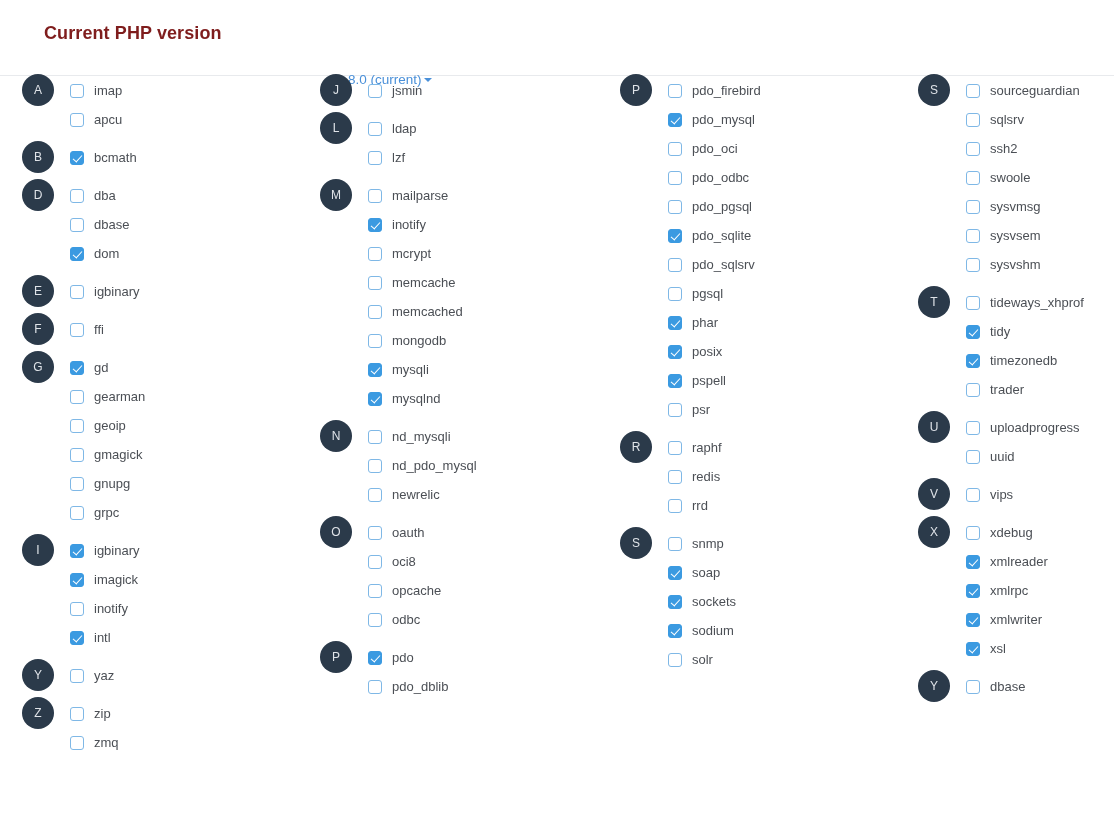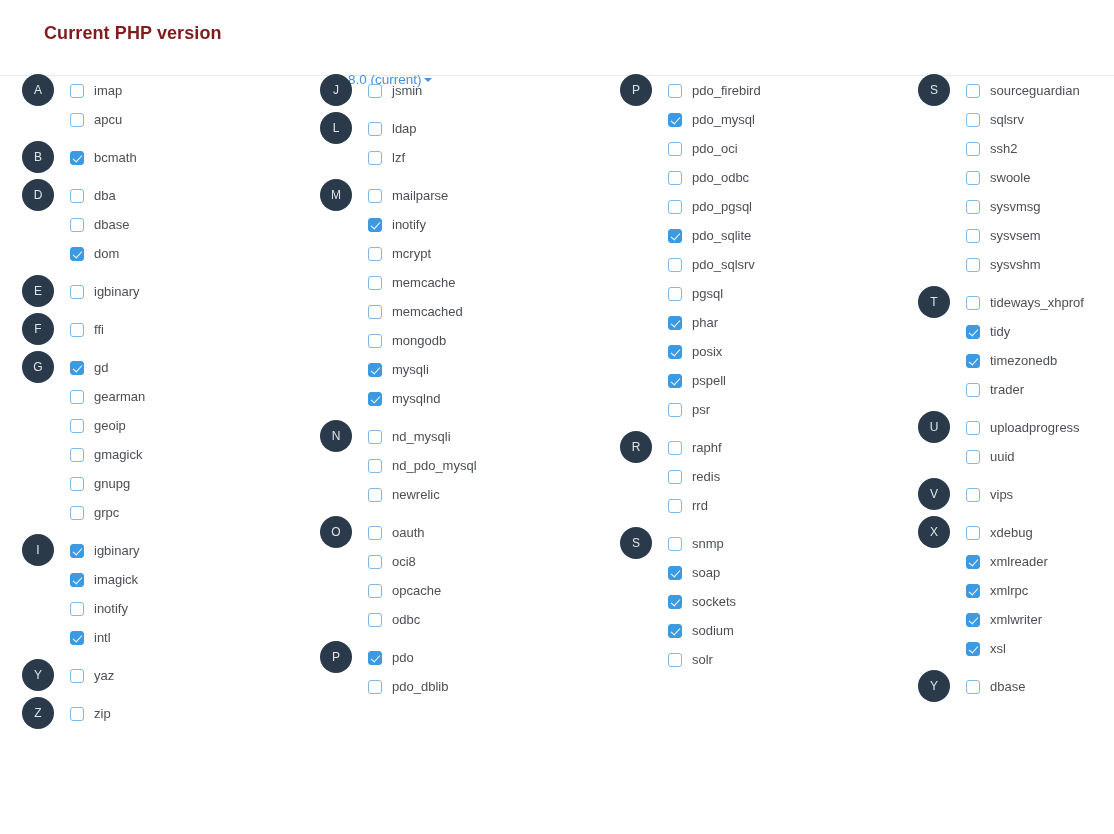--- a/index.html
+++ b/index.html
@@ -259,20 +259,26 @@
           <span class="cb-label">yaz</span>
         </label>
       </div>
       <div class="row group-start">
         <div class="letter-badge">Z</div>
         <label class="cb-wrap">
           <span class="cb"></span>
           <span class="cb-label">zip</span>
         </label>
       </div>
+      <div class="row">
+        <label class="cb-wrap">
+          <span class="cb"></span>
+          <span class="cb-label">zmq</span>
+        </label>
+      </div>
     </div>
   <div class="col col-1">
       <div class="row group-start">
         <div class="letter-badge">J</div>
         <label class="cb-wrap">
           <span class="cb"></span>
           <span class="cb-label">jsmin</span>
         </label>
       </div>
       <div class="row group-start">

